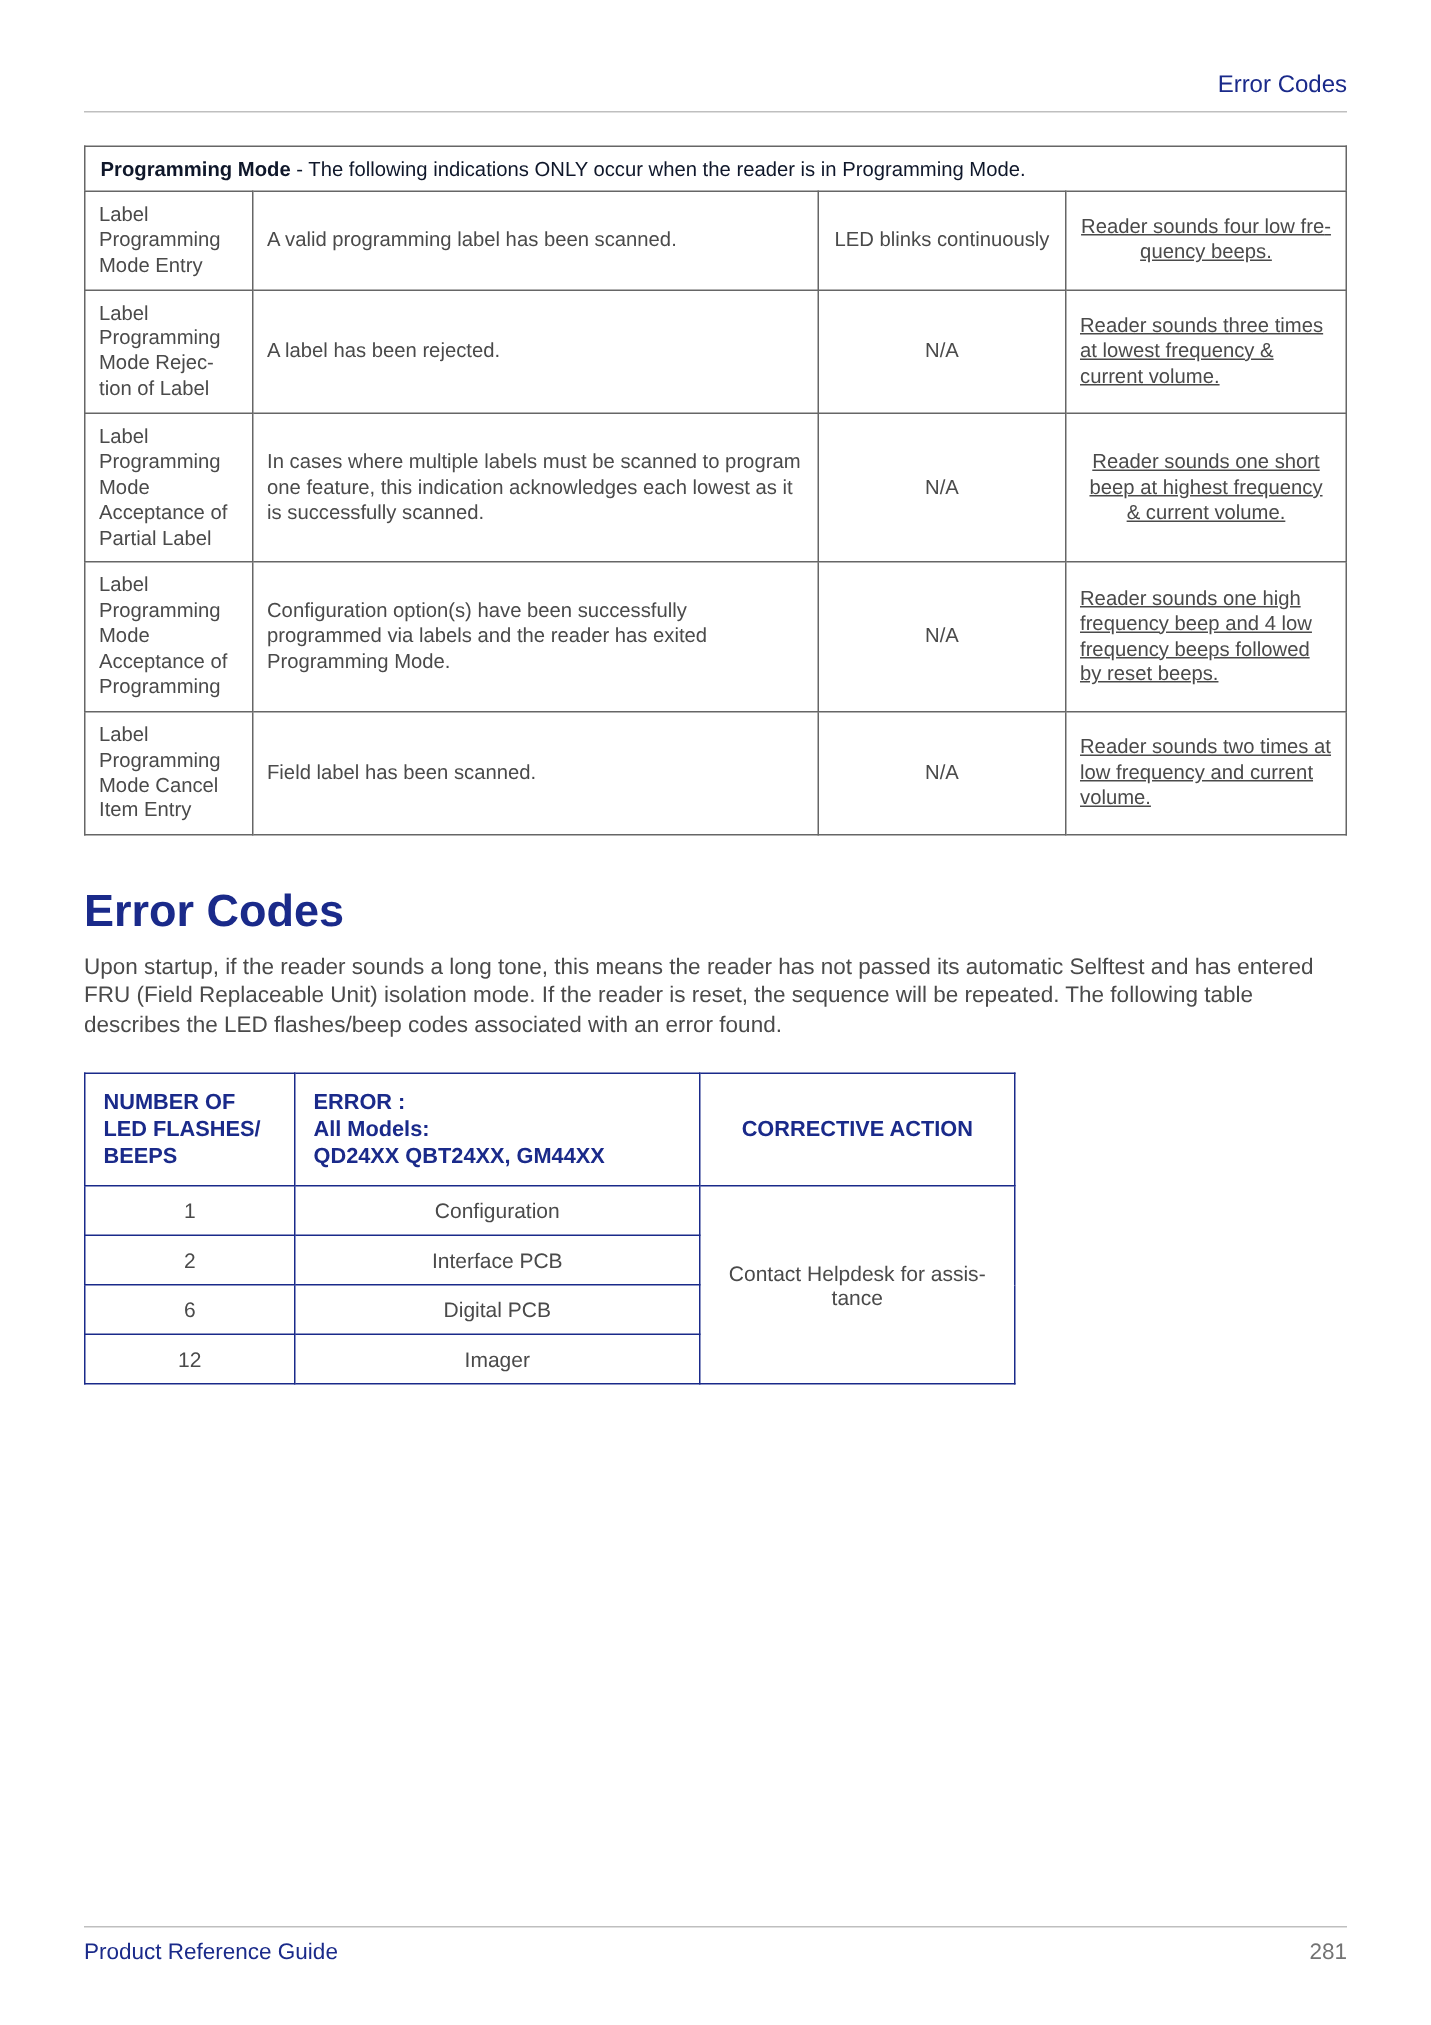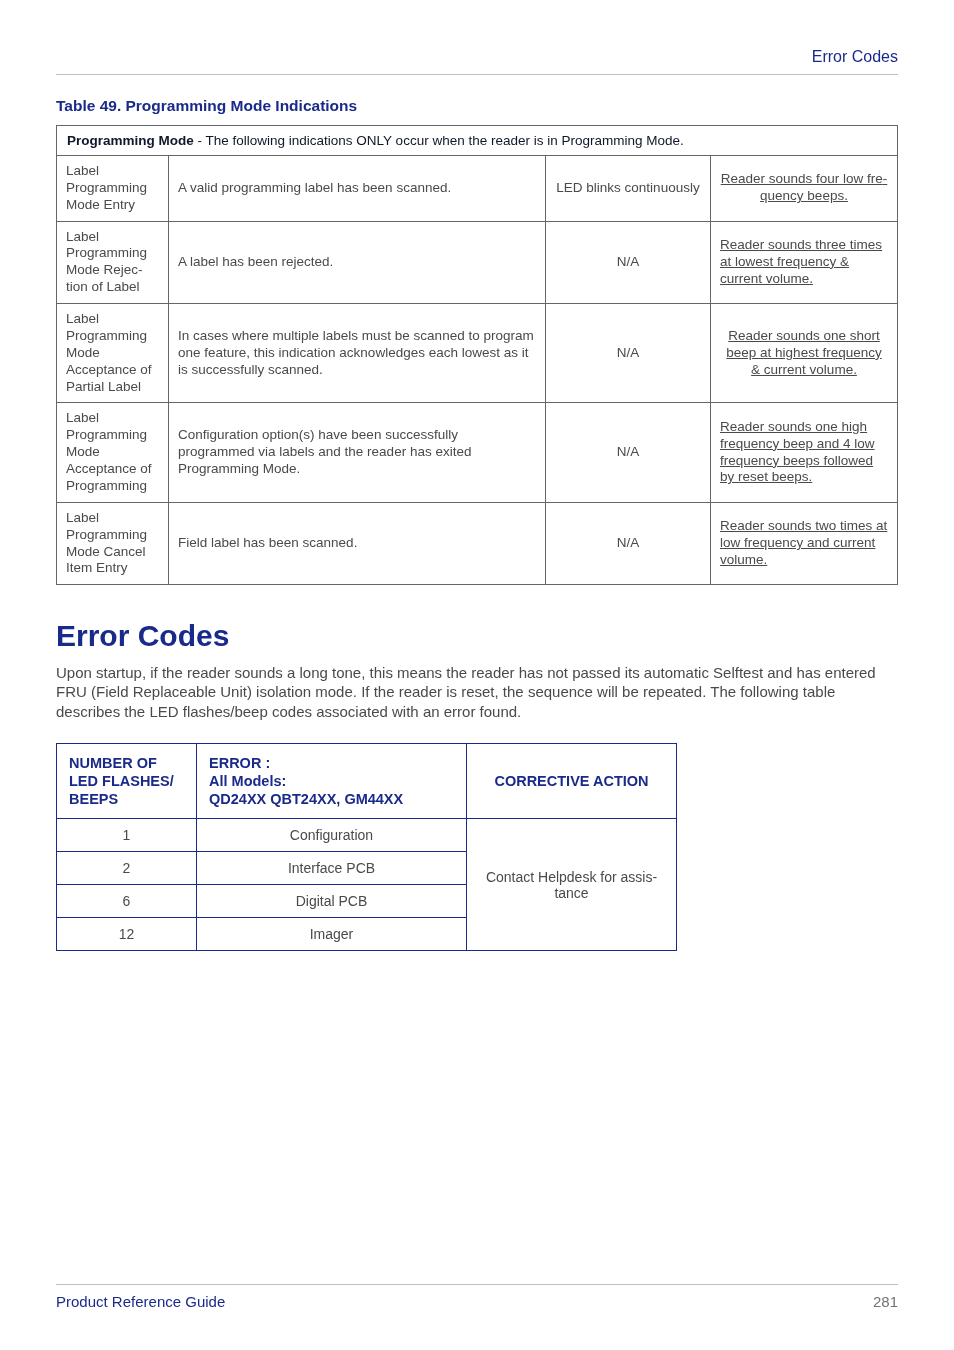--- a/index.html
+++ b/index.html
@@ -104,21 +104,20 @@
   .footer-right { color: #737373; }
 </style>
 </head>
 <body>
 
 <div class="content">
 
   <div class="header-right">Error Codes</div>
   <hr class="hr-thin">
 
-  <div class="table-caption">Table 49. Programming Mode Indications</div>
 
   <div class="prog-intro">
     <b>Programming Mode</b><span> - The following indications ONLY occur when the reader is in Programming Mode.</span>
   </div>
 
   <table class="prog">
     <tbody>
         <tr>
       <td class="col1">Label Program­ming Mode Entry</td>
       <td>A valid programming label has been scanned.</td>

